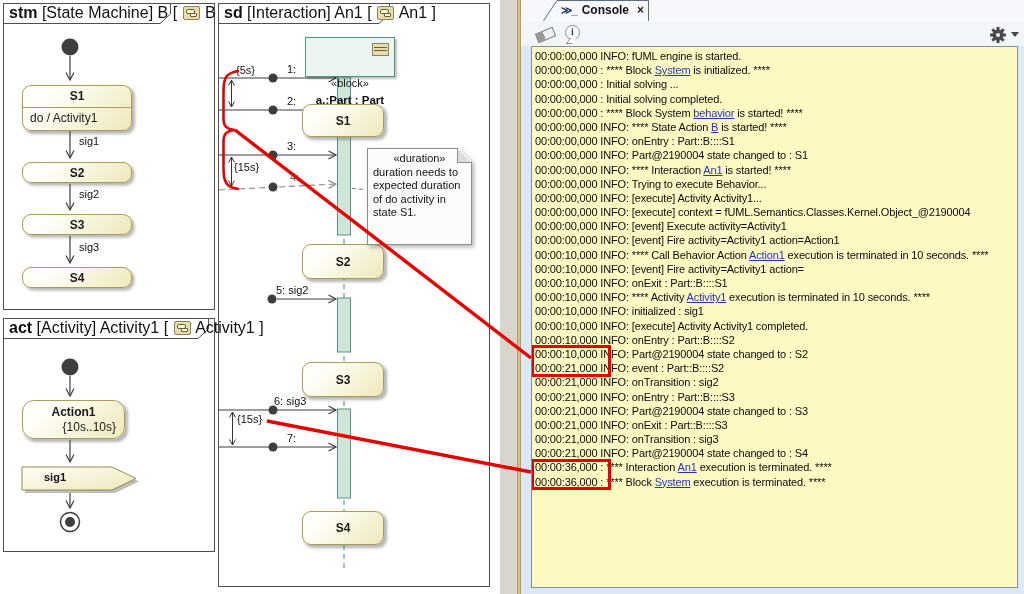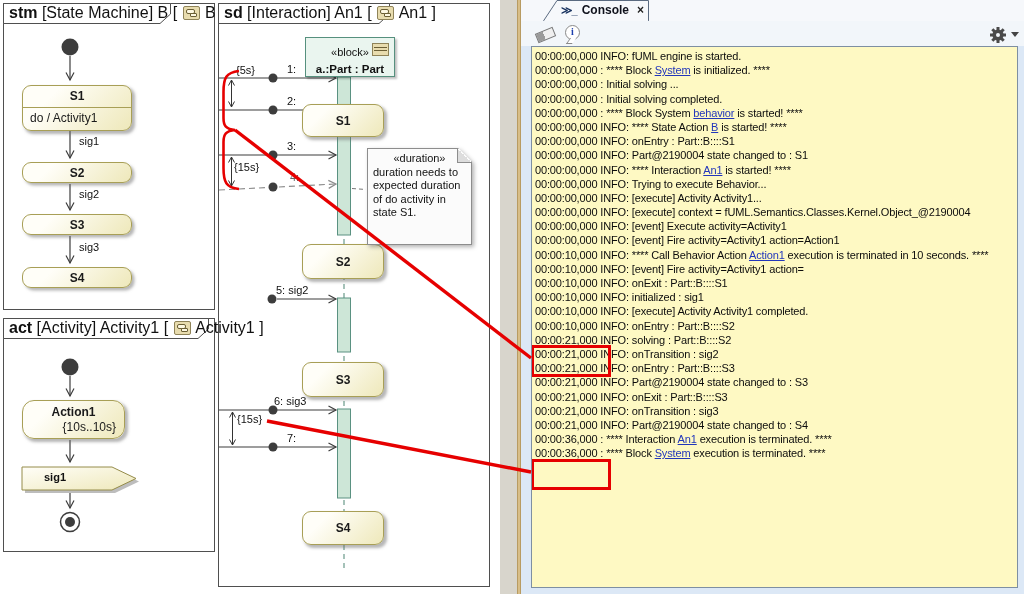--- a/index.html
+++ b/index.html
@@ -34,21 +34,21 @@
   .stitle{height:21px;line-height:21px;text-align:center;border-bottom:1px solid #a89f56;}
   .sbody{line-height:21px;padding-left:7px;font-weight:normal;}
 
   .action{border-radius:12px;}
   .arow1{line-height:16px;padding-top:3px;text-align:center;}
   .arow2{line-height:14px;text-align:right;padding-right:8px;font-weight:normal;}
 
   
   .llhead{position:absolute;background:#eaf5ef;border:1px solid #56907e;box-sizing:border-box;
           box-shadow:2px 2px 2px rgba(0,0,0,.25);z-index:2;font-size:11px;color:#111;}
-  .llhead .r1{text-align:center;line-height:17px;padding-top:6px;}
+  .llhead .r1{text-align:center;line-height:17px;padding-top:18px;margin-top:19px;}
   .llhead .r2{text-align:center;line-height:16px;font-weight:bold;font-size:11.5px;}
   .blockicon{position:absolute;right:5px;top:5px;width:15px;height:11px;background:#e8dcae;
           border:1px solid #8f8358;}
   .blockicon::before{content:"";position:absolute;left:1px;right:1px;top:3px;border-top:1px solid #6b5f35;}
   .blockicon::after{content:"";position:absolute;left:1px;right:1px;top:6px;border-top:1px solid #6b5f35;}
 
   .noteWrap{position:absolute;filter:drop-shadow(2.5px 2.5px 2px rgba(0,0,0,.3));z-index:3;}
   .note{position:relative;width:105px;height:97px;background:#fbfbfb;border:1px solid #8d8d8d;
         box-sizing:border-box;font-size:11px;color:#111;line-height:13.5px;padding:3px 5px;
         clip-path:polygon(0 0,calc(100% - 14px) 0,100% 14px,100% 100%,0 100%);}
@@ -292,24 +292,26 @@
         <div class="cline"><span class="ctime">00:00:00,000</span><span> INFO: Part@2190004 state changed to : S1</span></div>
         <div class="cline"><span class="ctime">00:00:00,000</span><span> INFO: **** Interaction </span><span class="clink">An1</span><span> is started! ****</span></div>
         <div class="cline"><span class="ctime">00:00:00,000</span><span> INFO: Trying to execute Behavior...</span></div>
         <div class="cline"><span class="ctime">00:00:00,000</span><span> INFO: [execute] Activity Activity1...</span></div>
         <div class="cline"><span class="ctime">00:00:00,000</span><span> INFO: [execute] context = fUML.Semantics.Classes.Kernel.Object_@2190004</span></div>
         <div class="cline"><span class="ctime">00:00:00,000</span><span> INFO: [event] Execute activity=Activity1</span></div>
         <div class="cline"><span class="ctime">00:00:00,000</span><span> INFO: [event] Fire activity=Activity1 action=Action1</span></div>
         <div class="cline"><span class="ctime">00:00:10,000</span><span> INFO: **** Call Behavior Action </span><span class="clink">Action1</span><span> execution is terminated in 10 seconds. ****</span></div>
         <div class="cline"><span class="ctime">00:00:10,000</span><span> INFO: [event] Fire activity=Activity1 action=</span></div>
         <div class="cline"><span class="ctime">00:00:10,000</span><span> INFO: onExit : Part::B::::S1</span></div>
+        <div class="cline"><span class="ctime">00:00:10,000</span><span> INFO: **** Activity </span><span class="clink">Activity1</span><span> execution is terminated in 10 seconds. ****</span></div>
         <div class="cline"><span class="ctime">00:00:10,000</span><span> INFO: initialized : sig1</span></div>
         <div class="cline"><span class="ctime">00:00:10,000</span><span> INFO: [execute] Activity Activity1 completed.</span></div>
         <div class="cline"><span class="ctime">00:00:10,000</span><span> INFO: onEntry : Part::B::::S2</span></div>
-        <div class="cline"><span class="ctime">00:00:21,000</span><span> INFO: solving : Part::B::::S2</span></div>
+        <div class="cline"><span class="ctime">00:00:10,000</span><span> INFO: Part@2190004 state changed to : S2</span></div>
+        <div class="cline"><span class="ctime">00:00:21,000</span><span> INFO: event : Part::B::::S2</span></div>
         <div class="cline"><span class="ctime">00:00:21,000</span><span> INFO: onTransition : sig2</span></div>
         <div class="cline"><span class="ctime">00:00:21,000</span><span> INFO: onEntry : Part::B::::S3</span></div>
         <div class="cline"><span class="ctime">00:00:21,000</span><span> INFO: Part@2190004 state changed to : S3</span></div>
         <div class="cline"><span class="ctime">00:00:21,000</span><span> INFO: onExit : Part::B::::S3</span></div>
         <div class="cline"><span class="ctime">00:00:21,000</span><span> INFO: onTransition : sig3</span></div>
         <div class="cline"><span class="ctime">00:00:21,000</span><span> INFO: Part@2190004 state changed to : S4</span></div>
         <div class="cline"><span class="ctime">00:00:36,000</span><span> : **** Interaction </span><span class="clink">An1</span><span> execution is terminated. ****</span></div>
         <div class="cline"><span class="ctime">00:00:36,000</span><span> : **** Block </span><span class="clink">System</span><span> execution is terminated. ****</span></div>
         <div class="hlbox" style="top: 298.2px; height: 31.4px;"></div>
         <div class="hlbox" style="top: 411.8px; height: 31.4px;"></div>

